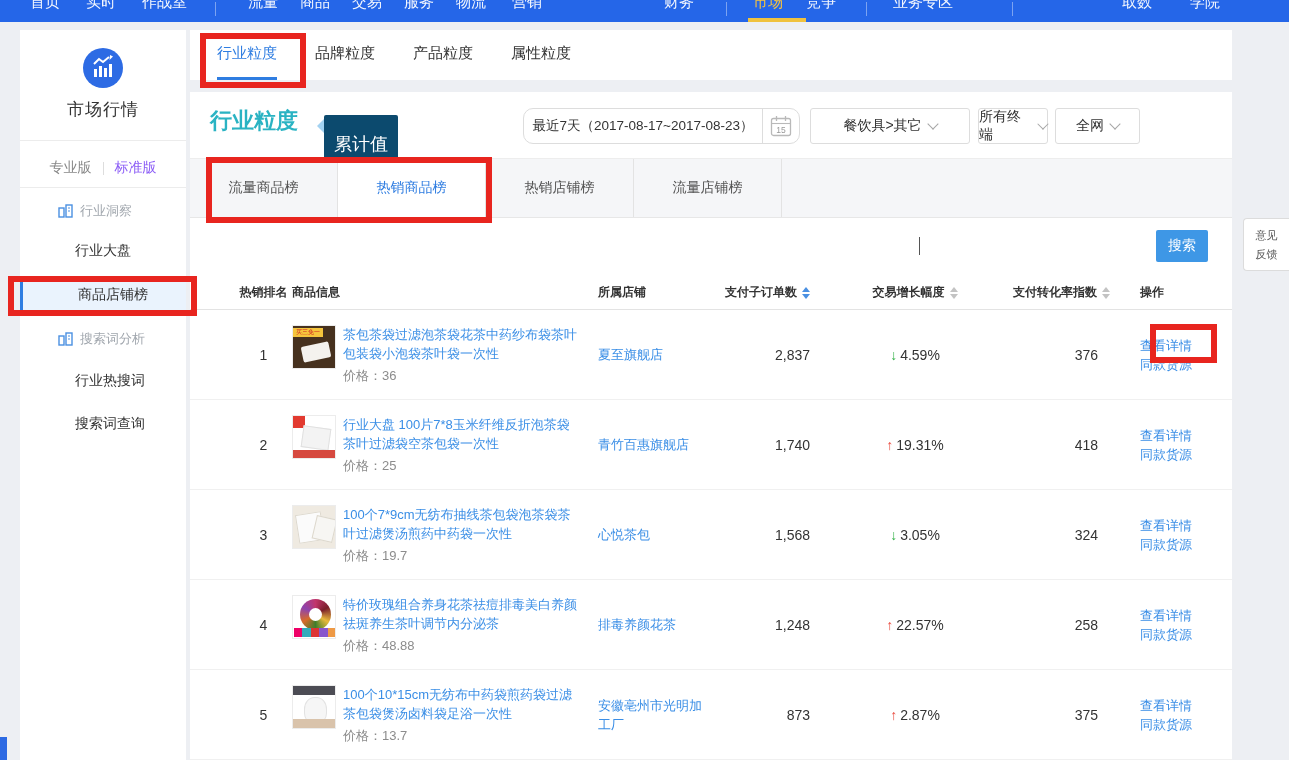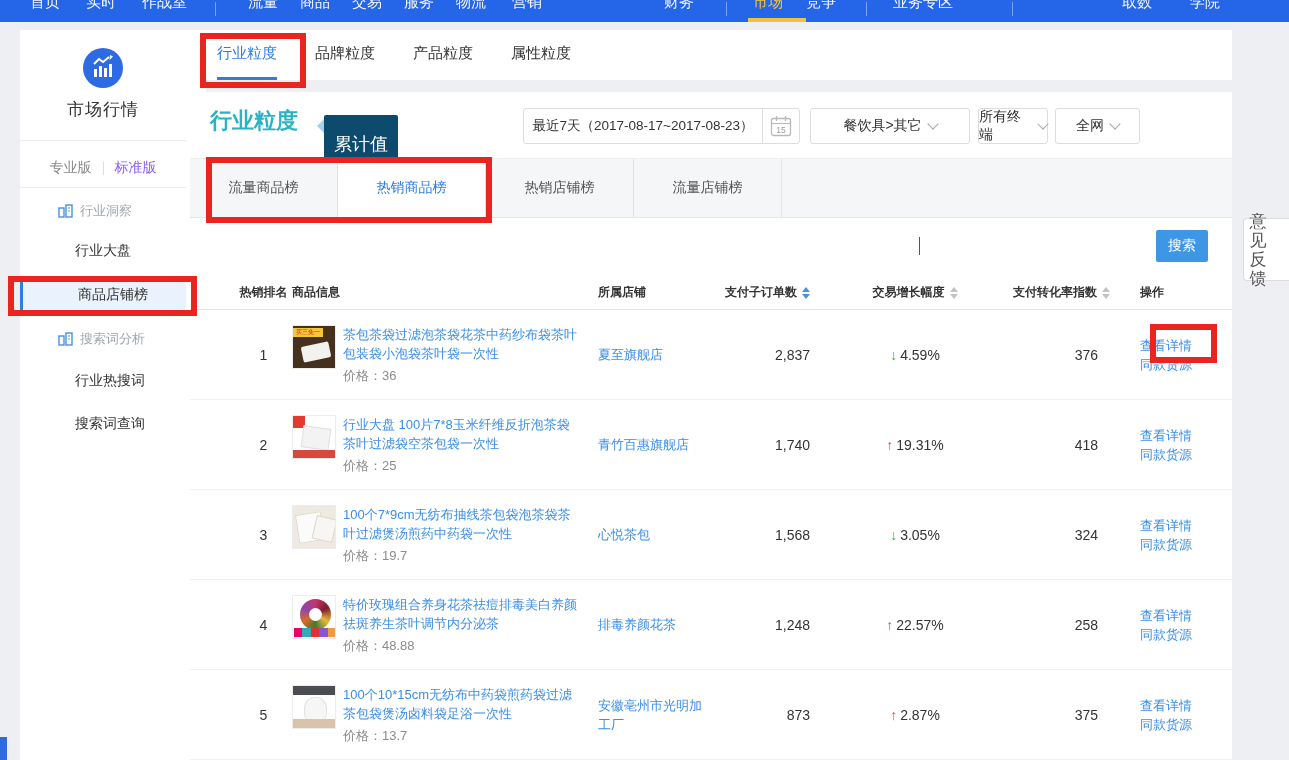--- a/index.html
+++ b/index.html
@@ -8,21 +8,21 @@
   #app{position:relative;width:1289px;height:760px;}
 
   
   .topnav{position:absolute;left:0;top:0;width:1289px;height:22px;background:#2566e8;overflow:hidden;}
   .nav-item{position:absolute;top:-7px;font-size:15px;color:rgba(255,255,255,.95);white-space:nowrap;cursor:pointer;}
   .nav-item.active{color:#f6c33d;}
   .nav-div{position:absolute;top:2px;width:1px;height:14px;background:rgba(255,255,255,.4);}
   .nav-underline{position:absolute;left:748px;top:18px;width:58px;height:4px;background:#f0c23e;}
 
   
-  .sidebar{position:absolute;left:20px;top:30px;width:166px;height:730px;background:#fff;padding-left:20px;}
+  .sidebar{position:absolute;left:20px;top:30px;width:166px;height:730px;background:#fff;}
   .logo{position:absolute;left:63px;top:18px;width:40px;height:40px;}
   .app-title{position:absolute;left:0;top:68px;width:166px;text-align:center;font-size:17px;color:#333;letter-spacing:1px;}
   .side-hr{position:absolute;left:0;width:166px;height:1px;background:#ececec;}
   .versions{position:absolute;left:0;top:126px;width:166px;height:24px;display:flex;justify-content:center;align-items:center;gap:11px;font-size:14px;}
   .ver{color:#888;cursor:pointer;}
   .ver.active{color:#8b5cf6;}
   .ver-sep{width:1px;height:13px;background:#ddd;}
   .side-section{position:absolute;left:38px;display:flex;align-items:center;gap:7px;font-size:13px;color:#a0a6ad;}
   .side-item{position:absolute;left:55px;font-size:14px;color:#333;cursor:pointer;white-space:nowrap;}
   .side-item.active-block{left:0;width:163px;background:#eaf3fd;border-left:3px solid #2f7de1;line-height:33px;text-indent:55px;}
@@ -30,21 +30,21 @@
   
   .tabrow{position:absolute;left:190px;top:30px;width:1042px;height:50px;background:#fff;display:flex;padding-left:27px;gap:38px;box-sizing:border-box;}
   .tab{font-size:15px;color:#333;line-height:46px;height:47px;cursor:pointer;}
   .tab.active{color:#2f7de1;border-bottom:3px solid #2f7de1;}
 
   
   .card{position:absolute;left:190px;top:92px;width:1042px;height:668px;background:#fff;}
   .page-title{position:absolute;left:20px;top:14px;font-size:22px;font-weight:bold;color:#2ab3c3;}
   .badge{position:absolute;left:134px;top:23px;background:#0c4a6e;color:#fff;font-size:18px;line-height:22px;padding:18px 10px;border-radius:2px;}
   .badge::before{content:"";position:absolute;left:-7px;top:4px;border:7px solid transparent;border-right:7px solid #a3d2f1;border-left:none;}
-  .date-btn{position:absolute;left:333px;top:16px;width:277px;height:36px;border:1px solid #ddd;border-radius:3px;box-sizing:border-box;display:flex;align-items:center;cursor:pointer;background:#fff;}
+  .date-btn{position:absolute;left:333px;top:16px;width:277px;height:36px;border:1px solid #ddd;border-radius:10px;box-sizing:border-box;display:flex;align-items:center;cursor:pointer;background:#fff;}
   .date-text{flex:1;text-align:center;font-size:13.5px;color:#333;white-space:nowrap;}
   .date-ico{width:36px;height:100%;border-left:1px solid #ddd;display:flex;align-items:center;justify-content:center;}
   .dd{position:absolute;top:16px;height:36px;border:1px solid #ddd;border-radius:3px;box-sizing:border-box;display:flex;align-items:center;justify-content:center;gap:7px;font-size:14px;color:#333;cursor:pointer;background:#fff;}
   .chev{width:7px;height:7px;border-right:1px solid #a6a6a6;border-bottom:1px solid #a6a6a6;transform:rotate(45deg);margin-top:-4px;}
 
   .subtabs{position:absolute;left:0;top:66px;width:1042px;height:60px;background:#f5f6f8;border-top:1px solid #ededed;border-bottom:1px solid #e7e7e7;box-sizing:border-box;display:flex;}
   .subtab{width:148px;height:100%;display:flex;align-items:center;justify-content:center;font-size:14px;color:#555;border-right:1px solid #e3e3e3;cursor:pointer;box-sizing:border-box;}
   .subtab.active{background:#fff;color:#2f7de1;}
 
   .search-input{position:absolute;left:722px;top:138px;width:240px;height:32px;border:1px solid #4a90e2;border-radius:2px;box-sizing:border-box;font-size:13px;color:#333;padding:0 8px;outline:none;font-family:inherit;}
@@ -94,21 +94,21 @@
   .pimg4{background:#fff;}
   .pimg4 .d1{left:7px;top:3px;width:31px;height:31px;border-radius:50%;background:conic-gradient(#c2356b,#7a1f2b,#e8b93c,#3f7d2c,#d86a2a,#8e44ad,#c2356b);}
   .pimg4 .d2{left:16px;top:12px;width:13px;height:13px;border-radius:50%;background:#fff;}
   .pimg4 .d3{left:1px;bottom:1px;width:42px;height:9px;background:linear-gradient(90deg,#e06,#e06 20%,#3ab 20%,#3ab 40%,#d33 40%,#d33 60%,#85c 60%,#85c 80%,#e94 80%);}
   .pimg5{background:#fff;}
   .pimg5 .d1{left:0;top:0;width:44px;height:9px;background:#4c4c54;}
   .pimg5 .d2{left:11px;top:11px;width:21px;height:25px;background:#f6f6f6;border:1px solid #e2e2e2;border-radius:45% 45% 40% 40%;}
   .pimg5 .d3{left:0;bottom:0;width:44px;height:9px;background:#d9c3ab;}
 
   
-  .feedback{position:absolute;left:1243px;top:218px;width:46px;height:63px;background:#fff;border:1px solid #dcdcdc;border-right:none;border-radius:4px 0 0 4px;box-sizing:border-box;font-size:17px;color:#555;cursor:pointer;display:flex;align-items:center;justify-content:flex-start;}
+  .feedback{position:absolute;left:1243px;top:218px;width:46px;height:53px;background:#fff;border:1px solid #dcdcdc;border-right:none;border-radius:4px 0 0 4px;box-sizing:border-box;font-size:11px;color:#555;cursor:pointer;display:flex;align-items:center;justify-content:center;}
   .feedback span{display:block;width:28px;line-height:19px;text-align:center;word-break:break-all;}
   .blue-strip{position:absolute;left:0;top:737px;width:7px;height:23px;background:#2d6ae3;}
   .red-box{position:absolute;border:6px solid #e8251f;box-sizing:border-box;z-index:20;pointer-events:none;}
 </style>
 </head>
 <body>
 
 <div id="app">
 
   <nav class="topnav">

